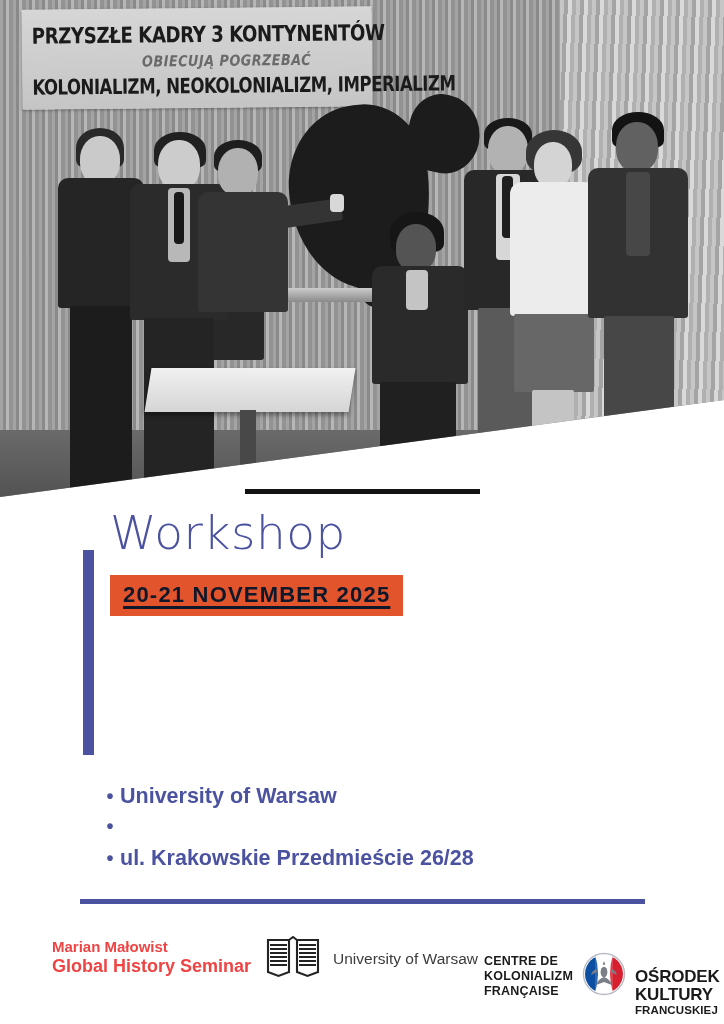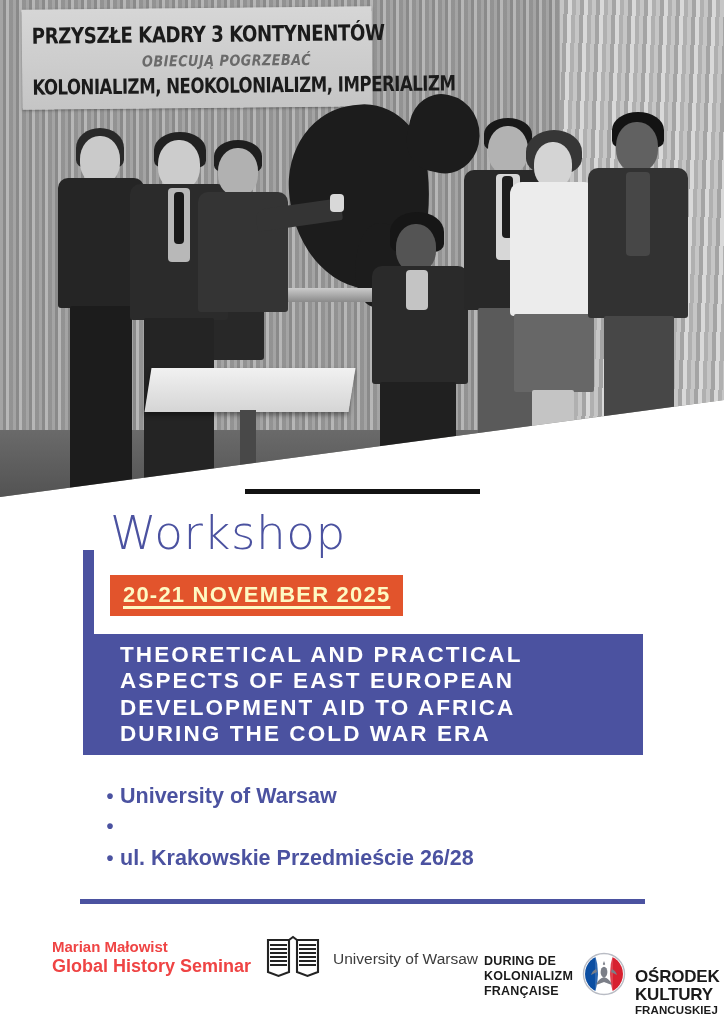--- a/index.html
+++ b/index.html
@@ -76,21 +76,21 @@
   
   .vbar{position:absolute;left:83px;top:550px;width:11px;height:205px;background:#4b52a0;}
 
   
   .workshop{position:absolute;left:110px;top:509px;font-size:47px;line-height:1;
       color:#4b52a0;font-weight:300;letter-spacing:.5px;
       font-family:"DejaVu Sans","Liberation Sans",sans-serif;}
 
   .date-badge{position:absolute;left:110px;top:575px;background:#e2542c;
       padding:7px 13px 8px 13px;}
-  .date-badge span{color:#fef9c3;font-size:22px;font-weight:bold;letter-spacing:1.2px;
+  .date-badge span{color:#0f172a;font-size:22px;font-weight:bold;letter-spacing:1.2px;
       text-decoration:underline;text-underline-offset:4px;text-decoration-thickness:2.5px;
       white-space:nowrap;}
 
   .title-block{position:absolute;left:94px;top:634px;width:549px;height:121px;
       background:#4b52a0;display:flex;align-items:center;}
   .title-block p{margin:0 0 0 26px;color:#ffffff;font-size:22.5px;line-height:1.16;
       font-weight:bold;letter-spacing:2.1px;white-space:pre-line;}
 
   .venue{position:absolute;left:100px;top:780px;width:560px;
       color:#4b52a0;font-size:21.5px;font-weight:bold;line-height:1.49;}
@@ -206,26 +206,20 @@
   <div class="rule-black"></div>
 
   <div class="vbar"></div>
 
   <div class="workshop">Workshop</div>
 
   <div class="date-badge">
     <span>20-21 NOVEMBER 2025</span>
   </div>
 
-  <div class="title-block">
-    <p>THEORETICAL AND PRACTICAL
-ASPECTS OF EAST EUROPEAN
-DEVELOPMENT AID TO AFRICA
-DURING THE COLD WAR ERA</p>
-  </div>
 
   <div class="venue">
     <div>
       <span class="dot">•</span>
       <span>University of Warsaw</span>
     </div>
     <div>
       <span class="dot">•</span>
     </div>
     <div>
@@ -267,21 +261,21 @@
           </g>
         </svg>
       </span>
       <span class="txt">
         <div class="t2">University of Warsaw</div>
       </span>
     </div>
 
     <div class="logo-ccf">
       <span class="ccf-left">
-        <div>DURING DE</div>
+        <div>CENTRE DE</div>
         <div>KOLONIALIZM</div>
         <div>FRANÇAISE</div>
       </span>
 
       <span>
         <svg class="emblem" viewBox="0 0 44 44" xmlns="http://www.w3.org/2000/svg">
           <defs>
             <clipPath id="c">
                 <circle cx="22" cy="22" r="19"></circle>
               </clipPath>

